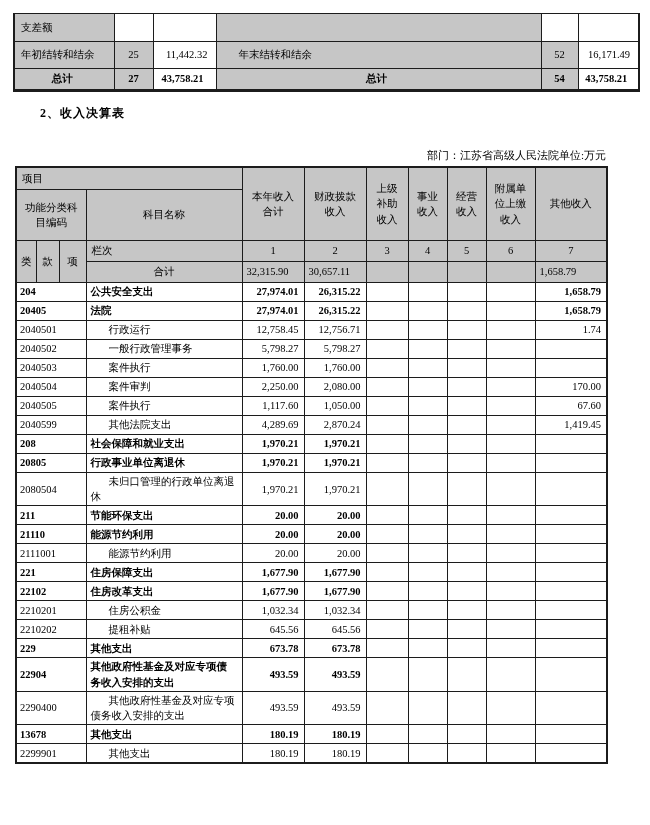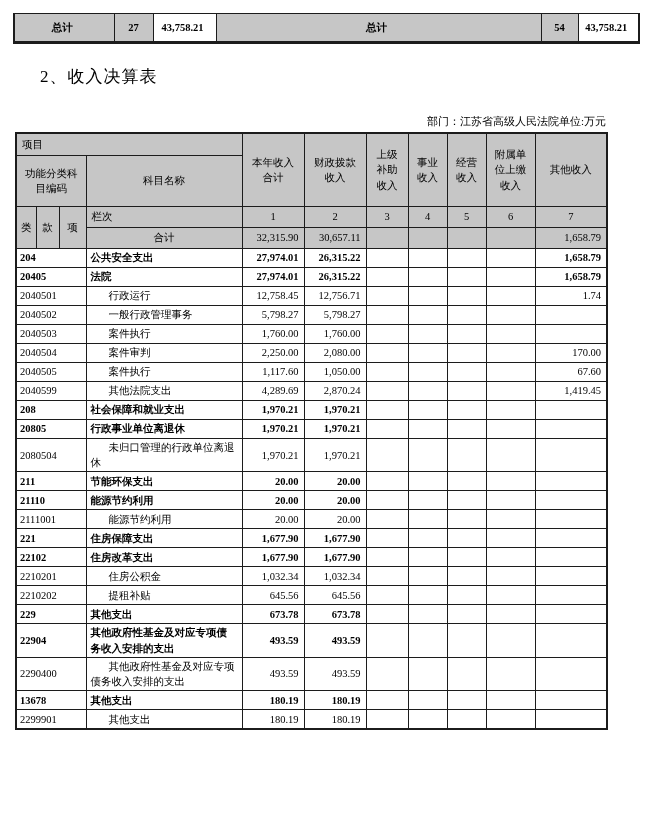--- a/index.html
+++ b/index.html
@@ -31,60 +31,76 @@
   #summary-table tr.bold .s-label2 { text-align: center; padding-left: 0; }
   #summary-table tr.row-first .s-num,
   #summary-table tr.row-first .s-val { background: #fff; }
   #summary-table tr:nth-child(1) td { height: 25px; }
   #summary-table tr:nth-child(2) td { height: 24px; }
   #summary-table tr:nth-child(3) td { height: 18px; }
   #summary-table tr:nth-child(4) td { height: 22px; font-style: italic; }
 
   
   #section-title {
-    margin: 21px 0 0 40px; font-size: 17px; font-weight: normal; letter-spacing: 1px;
+    margin: 13px 0 0 40px; font-size: 12px; font-weight: bold; letter-spacing: 1px;
   }
   #meta-row {
     width: 591px; margin: 26px 0 3px 15px;
     display: flex; justify-content: flex-end; align-items: flex-end;
     font-size: 11px;
   }
   #meta-row .dept { padding-left: 6px; }
 
   
   #income-table { width: 591px; margin: 0 0 0 15px; border: 2px solid var(--line); padding-left: 24px; }
   #income-table td.hd { background: var(--gray); text-align: center; white-space: pre-line; }
   #income-table td.hd-project { background: var(--gray); text-align: left; padding-left: 5px; height: 19px; }
   #income-table tr.hd-row2 td { height: 48px; }
   #income-table tr.hd-row3 td { height: 18px; }
   #income-table tr.hd-row4 td { height: 18px; }
   #income-table td.lanci { background: var(--gray); text-align: left; padding-left: 5px; }
   #income-table td.colnum { background: var(--gray); text-align: center; }
   #income-table td.total-name { background: var(--gray); text-align: center; }
-  #income-table td.total-val { background: var(--gray); text-align: right; padding-right: 5px; margin-left: 19px; }
+  #income-table td.total-val { background: var(--gray); text-align: left; padding-right: 5px; margin-left: 19px; }
   #income-table td.c-code { padding-left: 3px; height: 16px; }
   #income-table td.c-name { padding: 1px 6px 1px 4px; }
   #income-table td.c-val  { text-align: right; padding-right: 5px; }
   #income-table tr.bold td { font-weight: bold; }
   #income-table tr.indent td.c-name { text-indent: 18px; }
 </style>
 </head>
 <body style="--gray: #c6c6c6; --line: #1c1c1c;">
 
 <table id="summary-table">
   <colgroup>
     <col style="width:100px">
       <col style="width:39px">
       <col style="width:63px">
     <col style="width:325px">
       <col style="width:37px">
       <col style="width:61px">
   </colgroup>
   <tbody>
-
+  <tr class="row-first">
+    <td class="s-label gray">支差额</td>
+    <td class="s-num gray"></td>
+    <td class="s-val"></td>
+    <td class="s-label2 gray"></td>
+    <td class="s-num gray"></td>
+    <td class="s-val"></td>
+  </tr>
+
+  <tr>
+    <td class="s-label gray">年初结转和结余</td>
+    <td class="s-num gray">25</td>
+    <td class="s-val">11,442.32</td>
+    <td class="s-label2 gray">年末结转和结余</td>
+    <td class="s-num gray">52</td>
+    <td class="s-val">16,171.49</td>
+  </tr>
 
 
   <tr class="bold">
     <td class="s-label gray">总计</td>
     <td class="s-num gray">27</td>
     <td class="s-val">43,758.21</td>
     <td class="s-label2 gray">总计</td>
     <td class="s-num gray">54</td>
     <td class="s-val">43,758.21</td>
   </tr>

